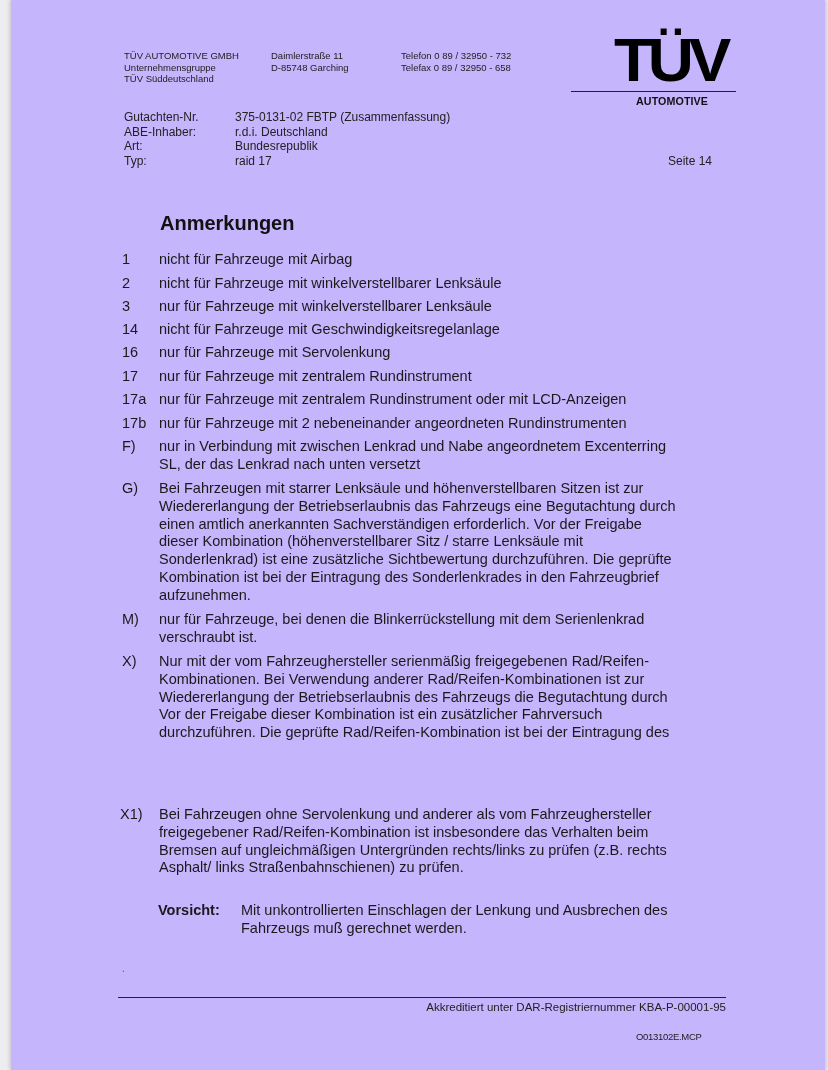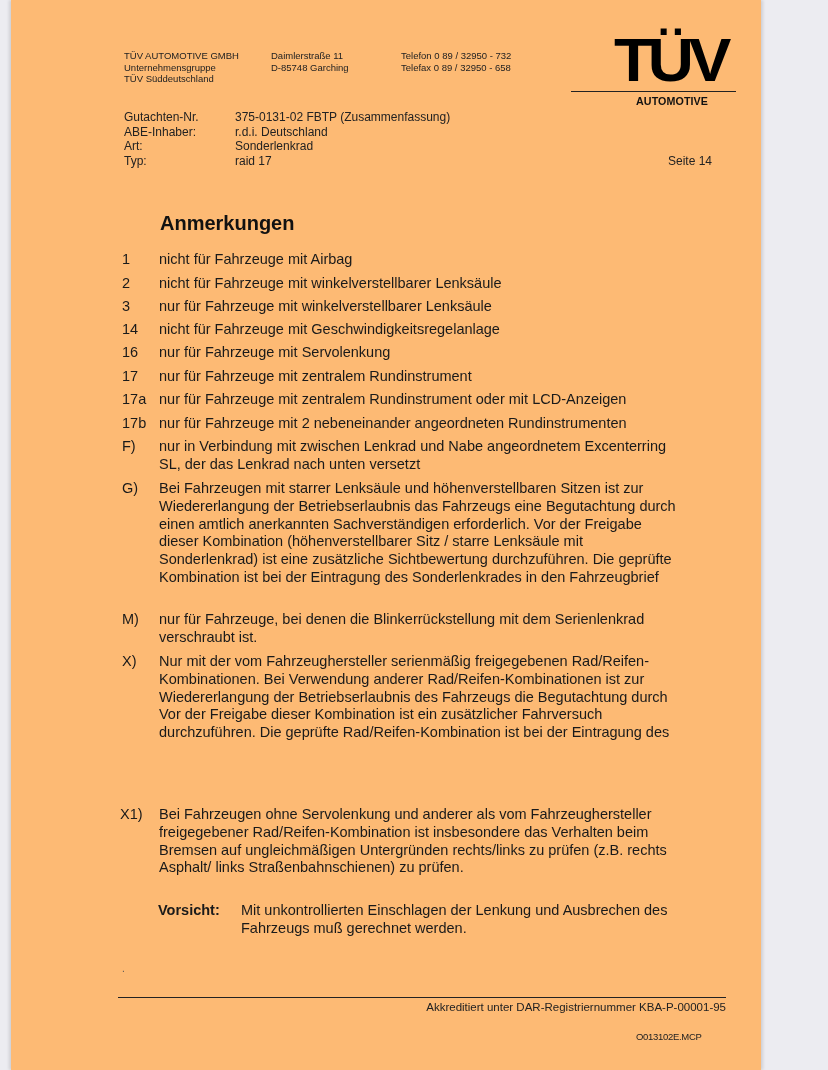--- a/index.html
+++ b/index.html
@@ -7,22 +7,22 @@
     width: 828px; height: 1070px;
     background: #ececf1;
     position: relative;
     overflow: hidden;
     font-family: "Liberation Sans", sans-serif;
     color: #1a1a1a;
   }
   .page {
     position: absolute;
     left: 11px; top: 0;
-    width: 750px; height: 1070px;
-    background: #fdba74;
+    width: 814px; height: 1070px;
+    background: #c4b5fd;
     box-shadow: -2px 0 3px rgba(0,0,0,0.12), 2px 0 3px rgba(0,0,0,0.12);
     text-decoration: underline;
   }
   .abs { position: absolute; }
   .hdr-small {
     font-size: 9.5px; line-height: 11.5px; color: #222;
   }
   .logo-tuv {
     position: absolute;
     left: 603px; top: 30px;
@@ -113,21 +113,21 @@
   <div class="meta-row" style="top:110px; left:-11px; width:806px;">
     <span class="meta-label">Gutachten-Nr.</span>
     <span class="meta-value">375-0131-02 FBTP (Zusammenfassung)</span>
   </div>
   <div class="meta-row" style="top:124.5px; left:-11px; width:806px;">
     <span class="meta-label">ABE-Inhaber:</span>
     <span class="meta-value">r.d.i. Deutschland</span>
   </div>
   <div class="meta-row" style="top:139px; left:-11px; width:806px;">
     <span class="meta-label">Art:</span>
-    <span class="meta-value">Sonderlenkrad</span>
+    <span class="meta-value">Bundesrepublik</span>
   </div>
   <div class="meta-row" style="top:153.5px; left:-11px; width:806px;">
     <span class="meta-label">Typ:</span>
     <span class="meta-value">raid 17</span>
   </div>
   <div class="page-num" style="left:657px;">Seite 14</div>
 
   <div class="section-title" style="left:113px;">Anmerkungen</div>
 
   <div class="note" style="top:251px; left:111px;">
@@ -187,20 +187,21 @@
   </div>
   <div class="note" style="top:480px; left:111px;">
     <span class="key">G)</span>
     <div class="txt">
       <p>Bei Fahrzeugen mit starrer Lenksäule und höhenverstellbaren Sitzen ist zur</p>
       <p>Wiedererlangung der Betriebserlaubnis das Fahrzeugs eine Begutachtung durch</p>
       <p>einen amtlich anerkannten Sachverständigen erforderlich. Vor der Freigabe</p>
       <p>dieser Kombination (höhenverstellbarer Sitz / starre Lenksäule mit</p>
       <p>Sonderlenkrad) ist eine zusätzliche Sichtbewertung durchzuführen. Die geprüfte</p>
       <p>Kombination ist bei der Eintragung des Sonderlenkrades in den Fahrzeugbrief</p>
+      <p>aufzunehmen.</p>
     </div>
   </div>
   <div class="note" style="top:611px; left:111px;">
     <span class="key">M)</span>
     <div class="txt">
       <p>nur für Fahrzeuge, bei denen die Blinkerrückstellung mit dem Serienlenkrad</p>
       <p>verschraubt ist.</p>
     </div>
   </div>
   <div class="note" style="top:653px; left:111px;">

